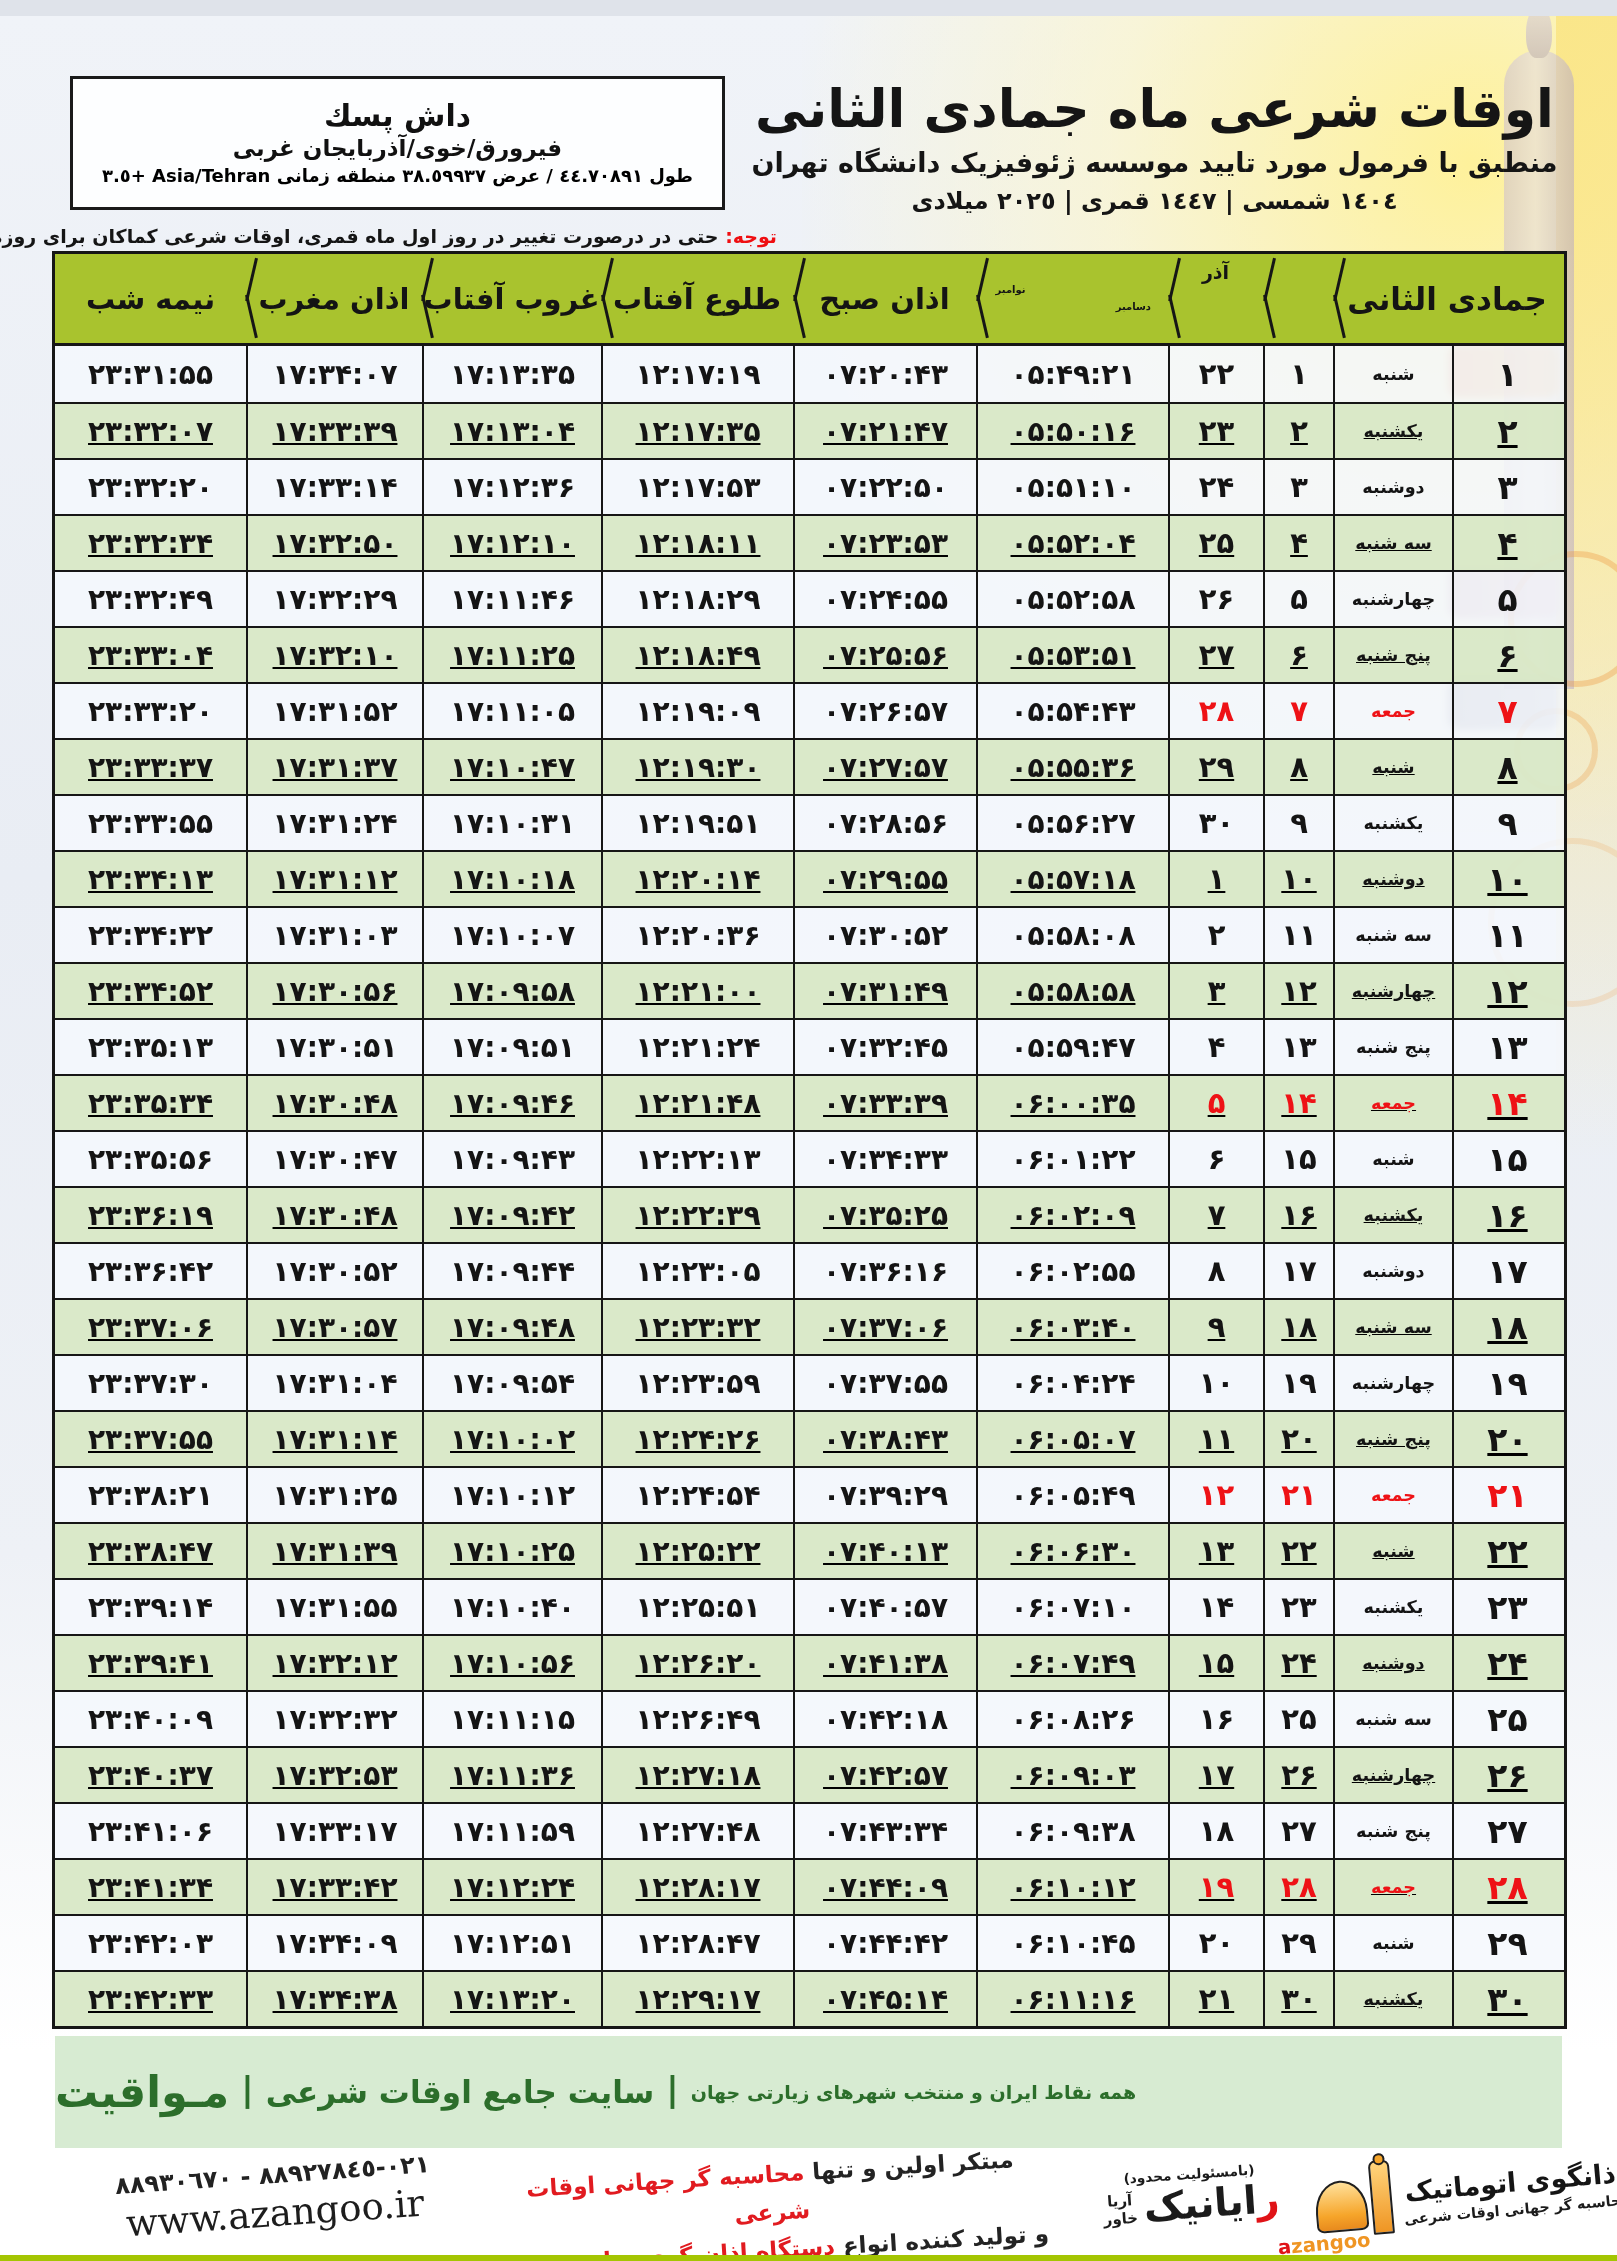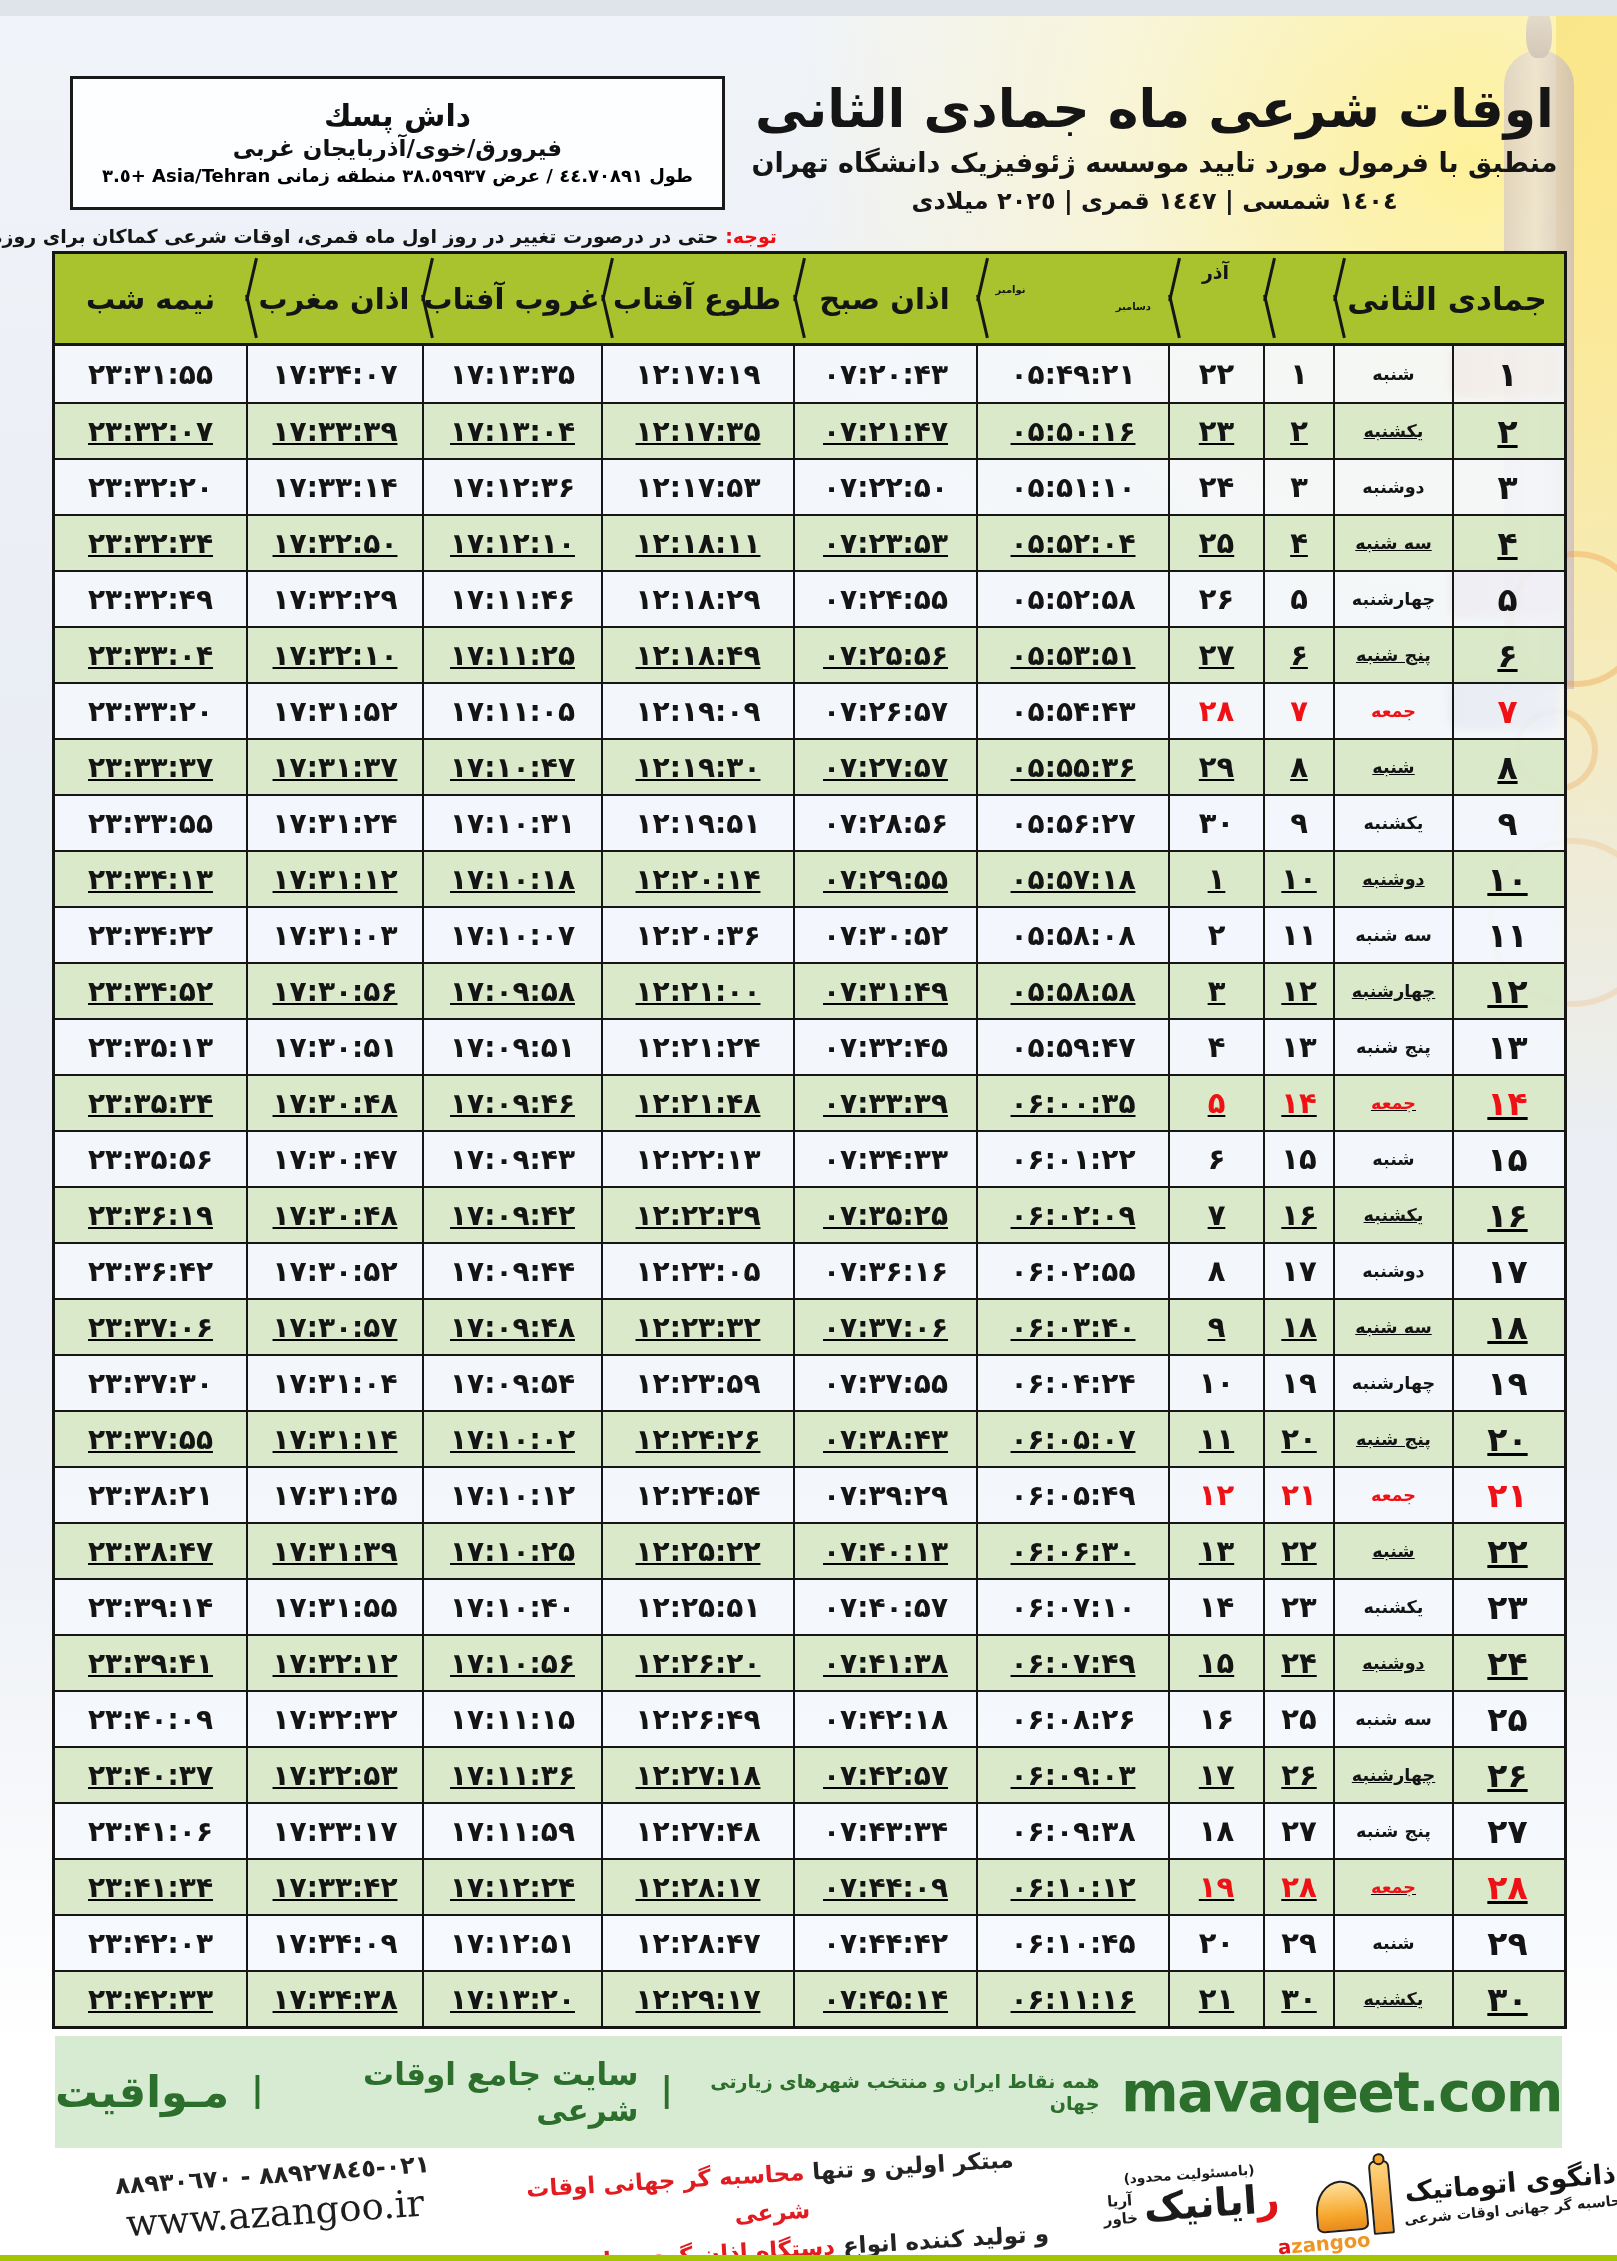--- a/index.html
+++ b/index.html
@@ -68,21 +68,21 @@
   .tcell{display:flex;align-items:center;justify-content:center;font-weight:bold;color:#141414;
         box-sizing:border-box;overflow:hidden;}
   .tcell + .tcell{border-left:2px solid #161616;}
   .c-nime,.c-maghreb,.c-ghorub,.c-zohr,.c-tolu,.c-sobh{font-size:28px;letter-spacing:0.7px;}
   .c-nov,.c-azar{font-size:29px;}
   .c-weekday{font-size:17.6px;direction:rtl;}
   .c-day{font-size:33px;}
   .trow.friday .c-day,.trow.friday .c-weekday,.trow.friday .c-azar,.trow.friday .c-nov{color:#ee1216;}
   
   .mband{position:absolute;left:55px;top:2020px;width:1507px;height:112px;background:#d7ebd2;
-        display:flex;flex-direction:row-reverse;align-items:center;justify-content:flex-start;gap:22px;
+        display:flex;flex-direction:row-reverse;align-items:center;justify-content:flex-start;gap:12px;
         direction:rtl;color:#2c6e2b;}
   .m-logo{font-size:43px;font-weight:bold;}
   .m-sep{font-size:34px;font-weight:bold;transform:translateY(-2.6px);}
   .m-site{font-size:31px;font-weight:bold;}
   .m-tag{font-size:19px;font-weight:bold;}
   .m-url{font-size:55px;font-weight:bold;direction:ltr;letter-spacing:-1.3px;}
   
   .footer{position:absolute;left:0;top:2133px;width:1618px;height:106px;background:transparent;}
   .contact{position:absolute;left:98px;top:11.7px;width:352px;text-align:center;transform:rotate(-4deg);}
   .phones{font-size:24px;font-weight:bold;color:#222;direction:ltr;}
@@ -529,21 +529,20 @@
         </div>
       </div>
   </div>
 
   <div class="mband">
     <div class="m-logo">مـواقیت</div>
     <div class="m-sep">|</div>
     <div class="m-site">سایت جامع اوقات شرعی</div>
     <div class="m-sep">|</div>
     <div class="m-tag">همه نقاط ایران و منتخب شهرهای زیارتی جهان</div>
-    <div class="m-url">mavaqeet.com</div>
   </div>
 
   <div class="footer">
     <div class="contact">
       <div class="phones">٠٢١-٨٨٩٢٧٨٤٥ - ٨٨٩٣٠٦٧٠</div>
       <div class="weburl">www.azangoo.ir</div>
     </div>
     <div class="slogan">
       <div><span>مبتکر اولین و تنها </span><span class="red">محاسبه گر جهانی اوقات شرعی</span></div>
       <div><span>و تولید کننده انواع </span><span class="red">دستگاه اذان گوی تمام خودکار ماهواره ای</span></div>

